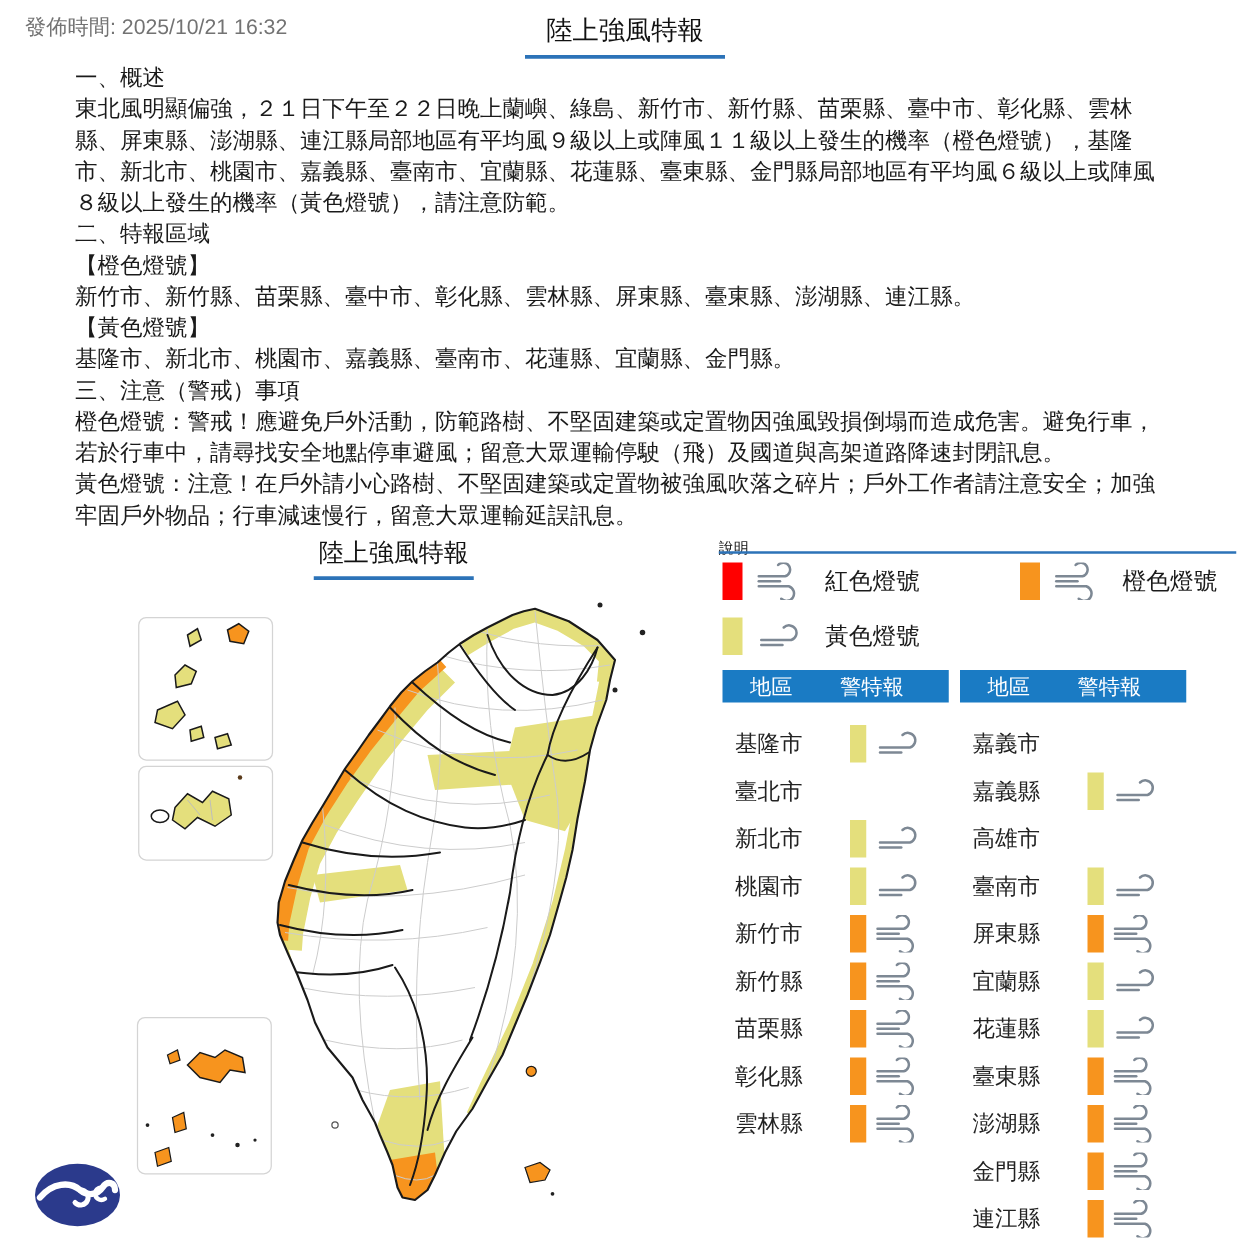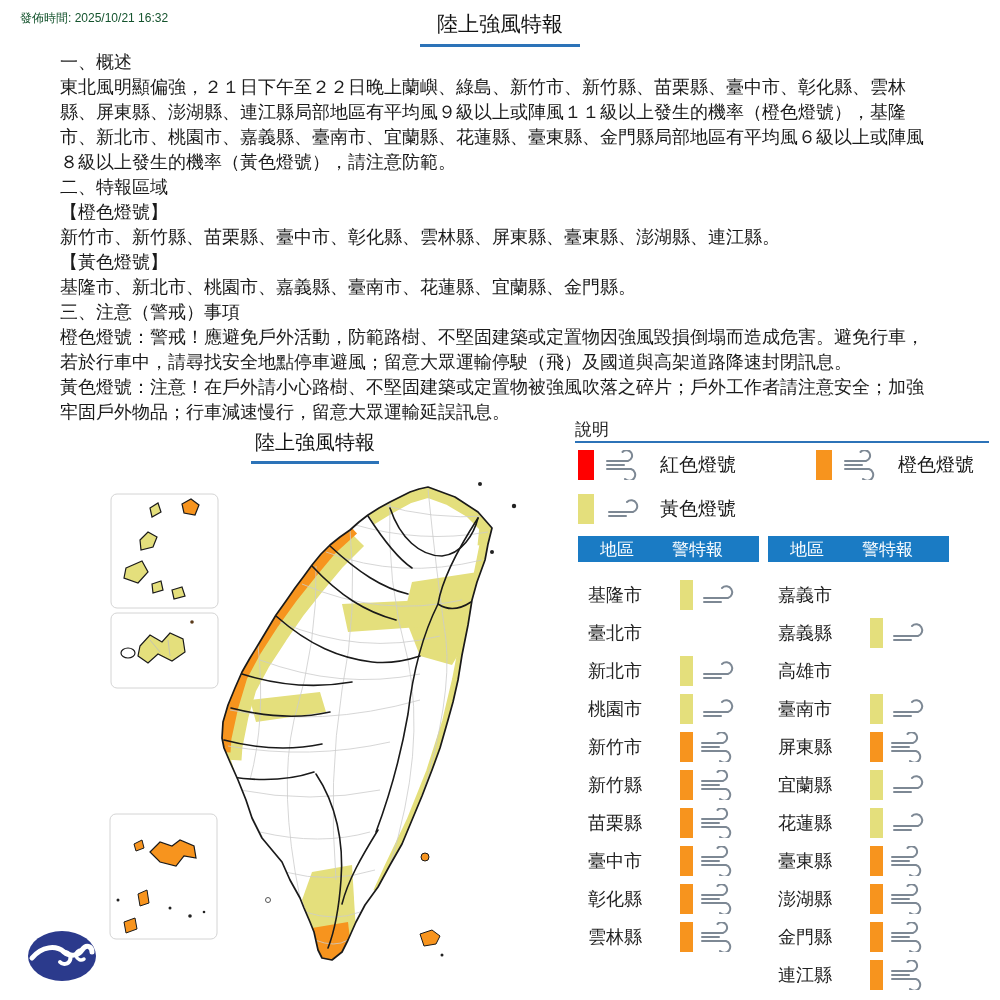--- a/index.html
+++ b/index.html
@@ -2,40 +2,40 @@
 <html><head>
 <meta charset="utf-8">
 <style>
   html,body{margin:0;padding:0;}
   body{
     width:1000px;height:1000px;position:relative;background:#ffffff;
     font-family:"Liberation Sans","DejaVu Sans",sans-serif;color:#1a1a1a;
     overflow:hidden;
   }
   
-  #published{position:absolute;left:20px;top:10px;font-size:12px;color:#14532d;}
+  #published{position:absolute;left:20px;top:10px;font-size:17px;color:#737373;}
   #main-title{
     position:absolute;top:10px;left:420px;width:160px;text-align:center;
     font-size:21px;color:#111;padding-bottom:6px;border-bottom:3px solid #2c73b8;
   }
   
   #report{position:absolute;left:60px;top:50px;width:878px;font-size:18px;line-height:25px;}
   #report p{margin:0;}
   
   #map-col{position:absolute;left:90px;top:425px;width:480px;height:575px;}
   #map-title{
     position:absolute;left:161px;top:4px;font-size:20px;color:#111;
     padding:0 4px 5px 4px;border-bottom:3px solid #2c73b8;white-space:nowrap;
   }
   #map-svg{position:absolute;left:0;top:35px;}
   
   #logo{position:absolute;left:26px;top:928px;}
   
   #right-col{position:absolute;left:575px;top:418px;width:416px;height:582px;}
-  #legend-heading{position:absolute;left:0;top:0;font-size:17px;}
+  #legend-heading{position:absolute;left:0;top:12px;font-size:12px;}
   #legend-rule{position:absolute;left:0;top:23px;width:414px;border-top:2px solid #2c73b8;}
   .legend-item{position:absolute;display:flex;align-items:center;height:32px;}
   .legend-item .swatch{width:16px;height:30px;display:inline-block;}
   .legend-item[data-level="red"] .swatch{background:#ff0000;}
   .legend-item[data-level="orange"] .swatch{background:#f7941e;}
   .legend-item[data-level="yellow"] .swatch{background:#e4df7c;}
   .legend-item .licon{margin-left:8px;width:42px;height:30px;}
   .legend-item .licon svg{display:none;}
   .legend-item[data-level="red"] .icon-strong,.legend-item[data-level="orange"] .icon-strong{display:block;}
   .legend-item[data-level="yellow"] .icon-light{display:block;}
@@ -306,29 +306,20 @@
       <div class="wrow" data-level="orange">
           <span class="wname">苗栗縣</span>
           <span class="wbadge"></span>
           <span class="wicon">
             <svg class="icon-strong" width="40" height="30" viewBox="0 0 40 30">
               <use href="#sym-wind-strong"></use>
             </svg>
           </span>
         </div>
       <div class="wrow" data-level="orange">
-          <span class="wname">臺中市</span>
-          <span class="wbadge"></span>
-          <span class="wicon">
-            <svg class="icon-strong" width="40" height="30" viewBox="0 0 40 30">
-              <use href="#sym-wind-strong"></use>
-            </svg>
-          </span>
-        </div>
-      <div class="wrow" data-level="orange">
           <span class="wname">彰化縣</span>
           <span class="wbadge"></span>
           <span class="wicon">
             <svg class="icon-strong" width="40" height="30" viewBox="0 0 40 30">
               <use href="#sym-wind-strong"></use>
             </svg>
           </span>
         </div>
       <div class="wrow" data-level="orange">
           <span class="wname">雲林縣</span>

